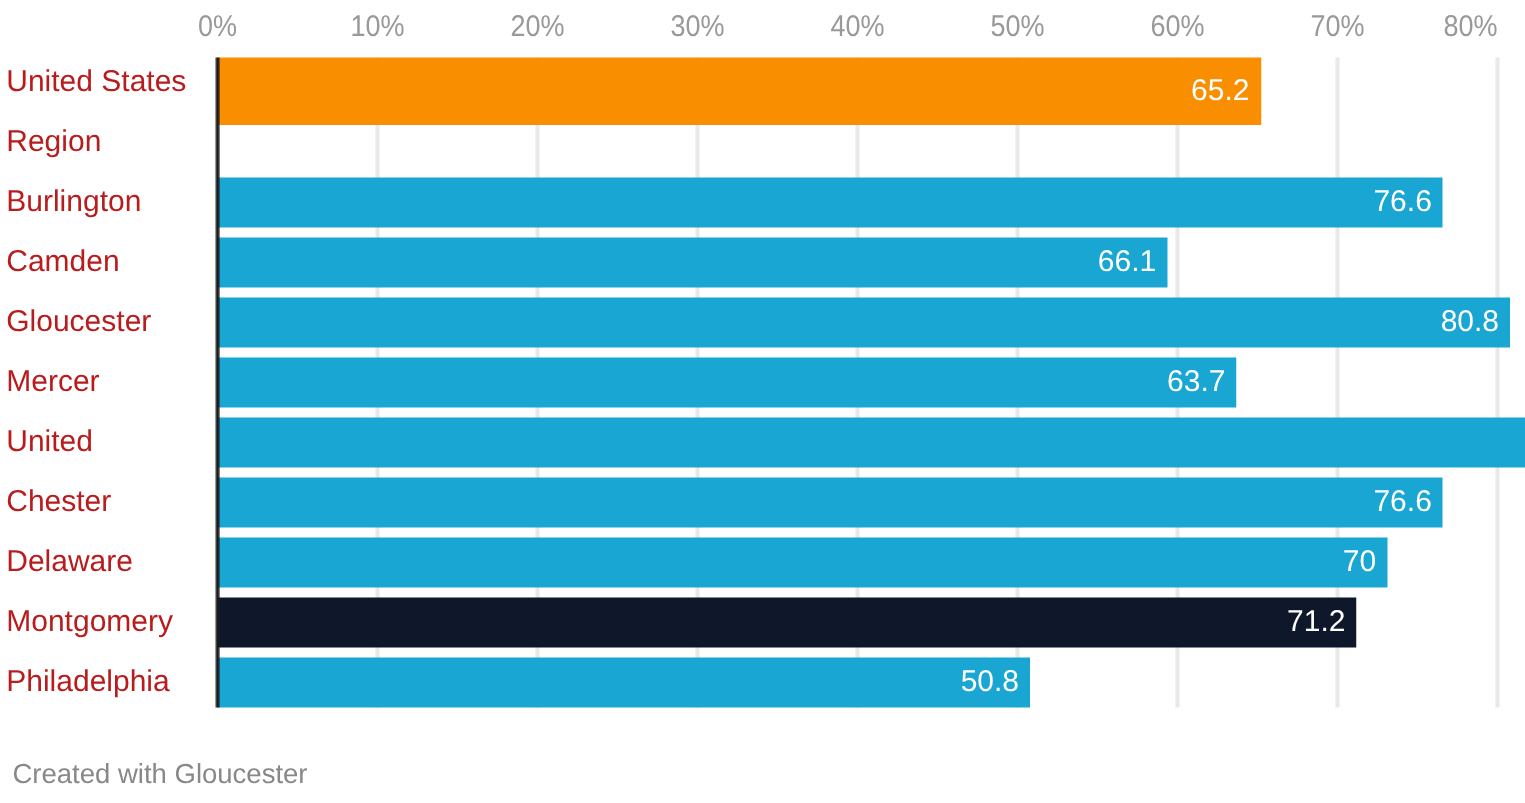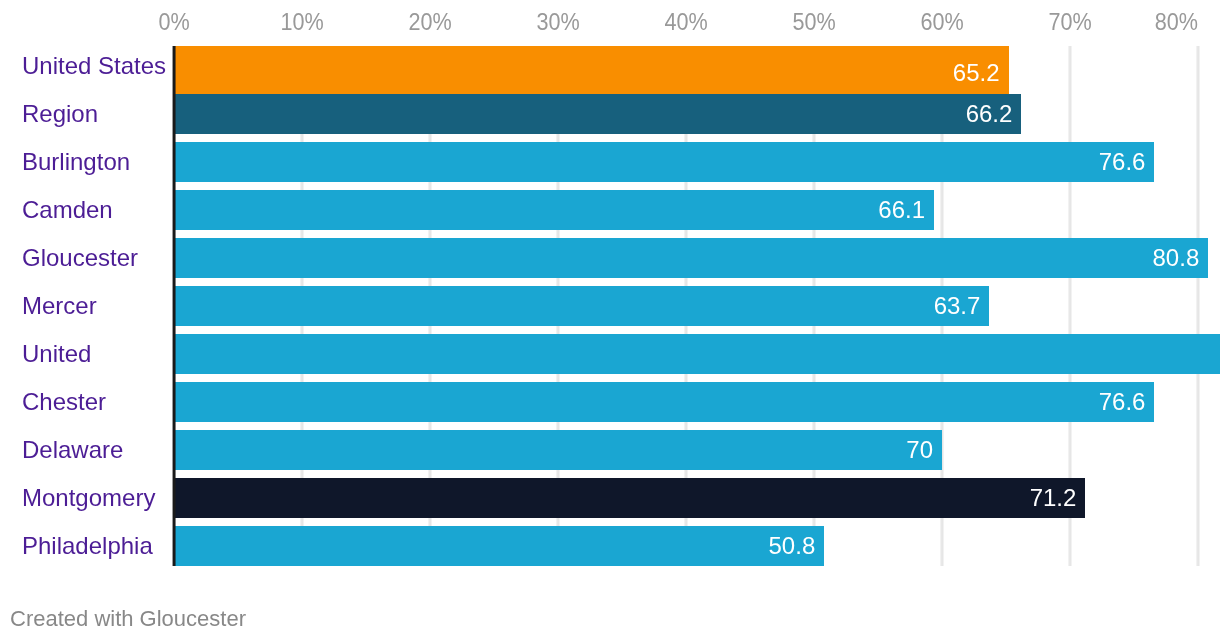--- a/index.html
+++ b/index.html
@@ -38,23 +38,23 @@
     position:absolute; width:4px; z-index:5;
     background:linear-gradient(to right,
       rgba(26,26,26,0.44) 0px, rgba(26,26,26,0.44) 0.5px,
       rgba(26,26,26,1) 1.5px,
       rgba(26,26,26,1) 2.5px,
       rgba(26,26,26,0.56) 3.5px, rgba(26,26,26,0.56) 4px);
   }
 
   .cat-label {
     position:absolute;
-    left:22px;
+    left:5px;
     font-size:24px;
-    color:#4c1d95;
+    color:#b91c1c;
     white-space:nowrap;
     line-height:1;
   }
 
   .bar {
     position:absolute;
     display:flex;
     align-items:center;
     justify-content:flex-end;
   }
@@ -112,42 +112,39 @@
     <div class="cat-label" style="top: 293.8px;">Mercer</div>
     <div class="cat-label" style="top: 341.78px;">United</div>
     <div class="cat-label" style="top: 389.76px;">Chester</div>
     <div class="cat-label" style="top: 437.74px;">Delaware</div>
     <div class="cat-label" style="top: 485.72px;">Montgomery</div>
     <div class="cat-label" style="top: 533.7px;">Philadelphia</div>
 
     <div class="bar" style="left: 174px; top: 46px; height: 54px; width: 834.56px; background: rgb(249, 142, 0);">
         <span class="bar-value">65.2</span>
       </div>
-    <div class="bar" style="left: 174px; top: 93.98px; height: 39.8px; width: 847.36px; background: rgb(23, 96, 125);">
-        <span class="bar-value">66.2</span>
-      </div>
     <div class="bar" style="left: 174px; top: 141.96px; height: 39.8px; width: 980.48px; background: rgb(26, 166, 210);">
         <span class="bar-value">76.6</span>
       </div>
     <div class="bar" style="left: 174px; top: 189.94px; height: 39.8px; width: 760px; background: rgb(26, 166, 210);">
         <span class="bar-value">66.1</span>
       </div>
     <div class="bar" style="left: 174px; top: 237.92px; height: 39.8px; width: 1034.24px; background: rgb(26, 166, 210);">
         <span class="bar-value">80.8</span>
       </div>
     <div class="bar" style="left: 174px; top: 285.9px; height: 39.8px; width: 815.36px; background: rgb(26, 166, 210);">
         <span class="bar-value">63.7</span>
       </div>
     <div class="bar" style="left: 174px; top: 333.88px; height: 39.8px; width: 1129px; background: rgb(26, 166, 210);">
         <span class="bar-value">77.8</span>
       </div>
     <div class="bar" style="left: 174px; top: 381.86px; height: 39.8px; width: 980.48px; background: rgb(26, 166, 210);">
         <span class="bar-value">76.6</span>
       </div>
-    <div class="bar" style="left: 174px; top: 429.84px; height: 39.8px; width: 768px; background: rgb(26, 166, 210);">
+    <div class="bar" style="left: 174px; top: 429.84px; height: 39.8px; width: 896px; background: rgb(26, 166, 210); padding-left: 40px;">
         <span class="bar-value">70</span>
       </div>
     <div class="bar" style="left: 174px; top: 477.82px; height: 39.8px; width: 911.36px; background: #0f172a;">
         <span class="bar-value">71.2</span>
       </div>
     <div class="bar" style="left: 174px; top: 525.8px; height: 39.8px; width: 650.24px; background: rgb(26, 166, 210);">
         <span class="bar-value">50.8</span>
       </div>
 
     <div class="zero-line" style="left: 172px; top: 45.9px; height: 519.7px;"></div>

